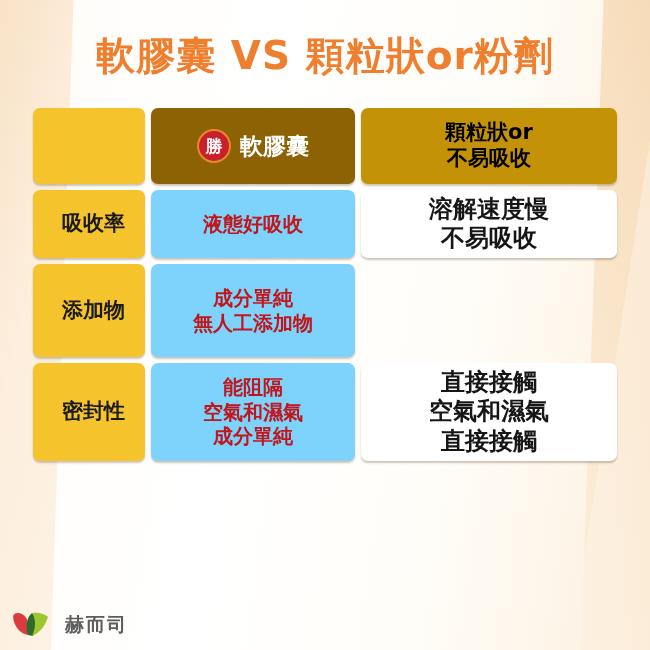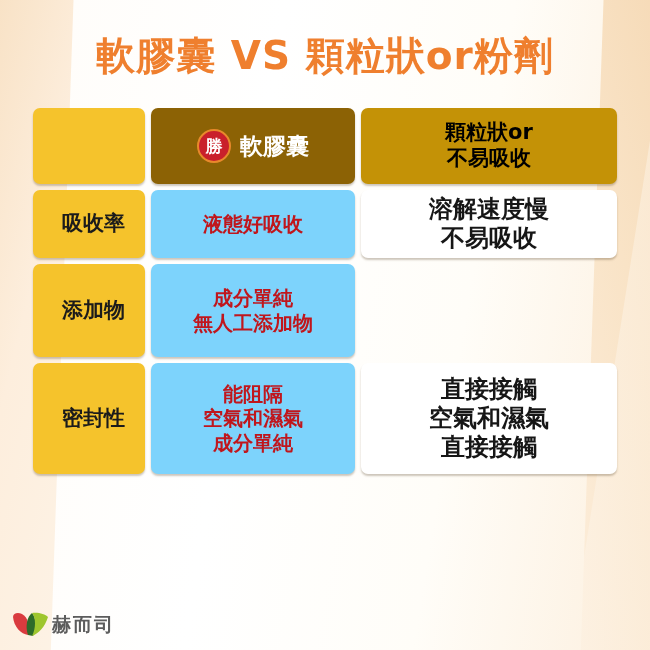--- a/index.html
+++ b/index.html
@@ -150,30 +150,30 @@
   }
   .c-b {
     background: #ffffff;
     color: #161616;
     font-size: 24px;
     font-weight: bold;
   }
   .r1 .cell { height: 68px; }
   .r2 .cell { height: 70px; }
   .r3 .cell { height: 93px; }
-  .r4 .cell { height: 111px; }
+  .r4 .cell { height: 98px; }
 
   
   #footer {
     position: absolute;
     left: 12px;
     bottom: 12px;
     display: flex;
     align-items: center;
-    gap: 2px;
+    gap: 15px;
   }
   .logo-mark {
     width: 38px;
     height: 26px;
     flex: 0 0 38px;
     position: relative;
   }
   .logo-name {
     font-size: 19px;
     font-weight: bold;

